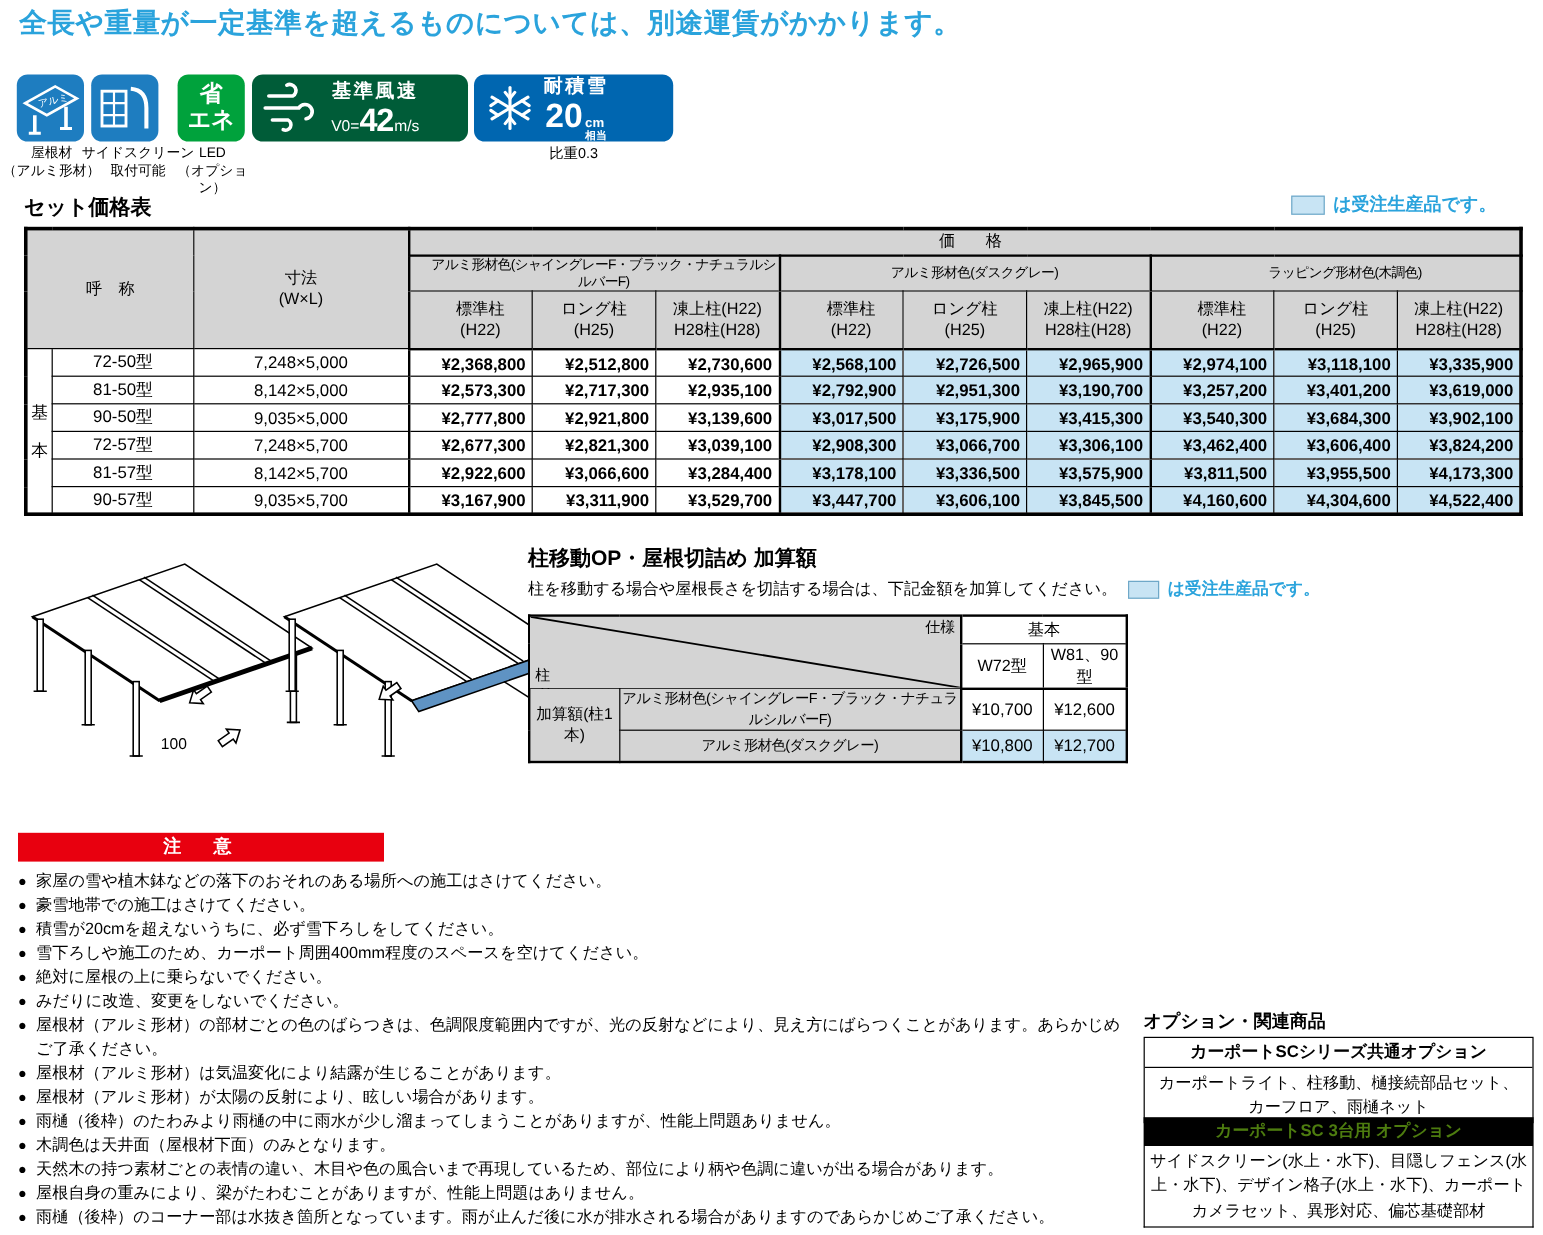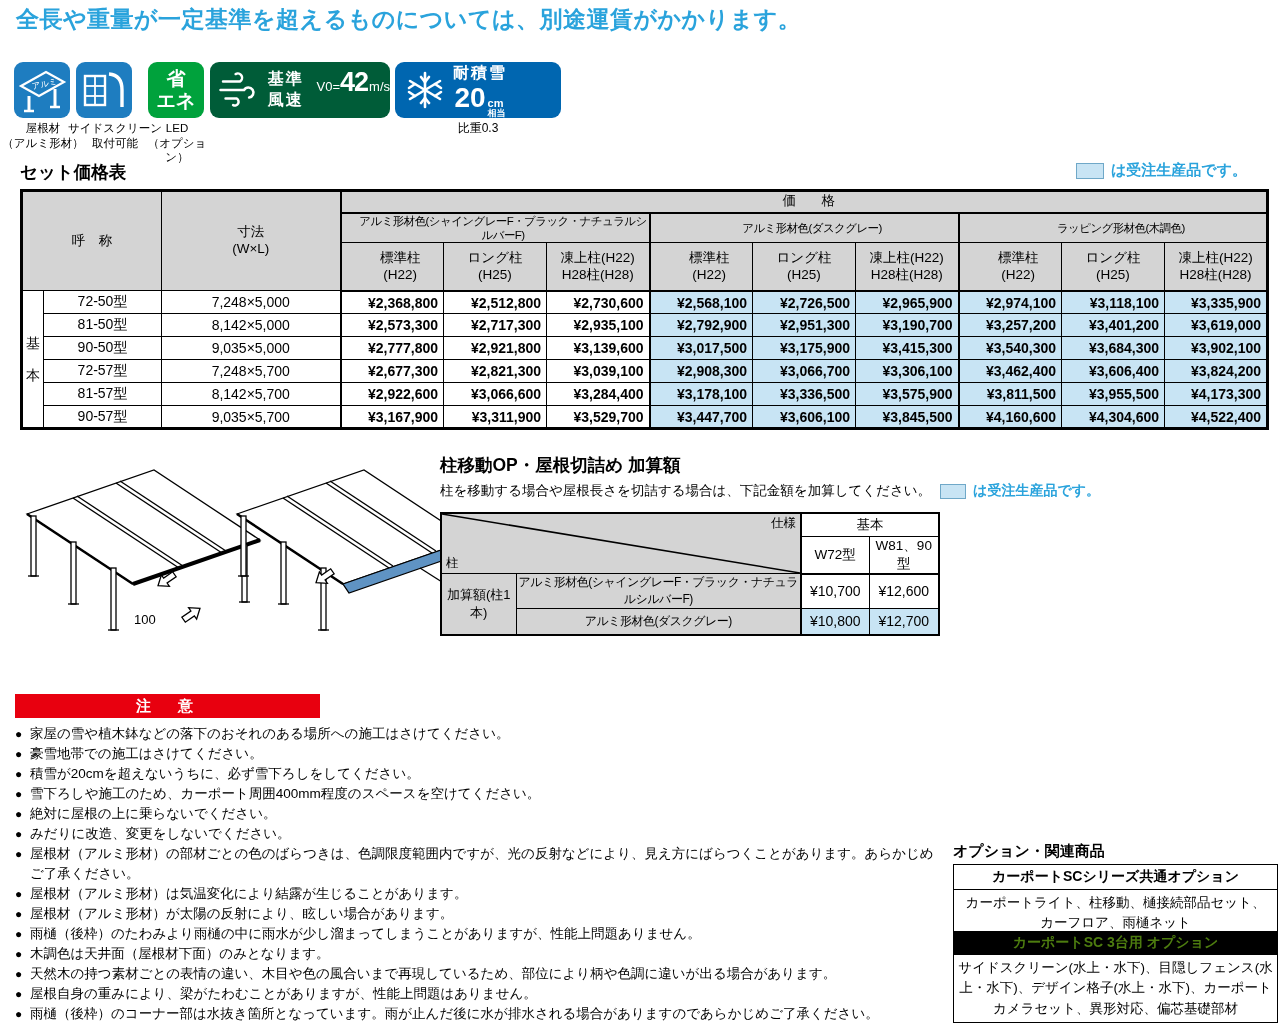--- a/index.html
+++ b/index.html
@@ -22,21 +22,21 @@
   #icon-roof{left:14px;top:62px;width:56px;height:56px;background:var(--icon-blue);}
   #icon-screen{left:76px;top:62px;width:56px;height:56px;background:var(--icon-blue);}
   #icon-eco{left:148px;top:62px;width:56px;height:56px;background:var(--eco-green);}
   #icon-eco span{font-size:19px;font-weight:bold;line-height:1.15;text-align:center;}
   #icon-wind{left:210px;top:62px;width:180px;height:56px;background:var(--wind-green);justify-content:flex-start;padding-left:8px;}
   #icon-snow{left:395px;top:62px;width:166px;height:56px;background:var(--snow-blue);justify-content:flex-start;padding-left:10px;}
   #cap-roof{left:-4px;top:121px;width:94px;}
   #cap-screen{left:66px;top:121px;width:98px;}
   #cap-eco{left:140px;top:121px;width:74px;}
   #cap-snow{left:395px;top:121px;width:166px;font-size:12px;}
-  .wind-txt{margin-left:6px;display:flex;flex-direction:row;}
+  .wind-txt{margin-left:6px;display:flex;flex-direction:column;align-items:center;}
   .wind-title{font-size:16px;font-weight:bold;letter-spacing:2px;}
   .vrow{display:flex;align-items:baseline;line-height:1;}
   .vpre{font-size:13px;} .vbig{font-size:27px;font-weight:bold;letter-spacing:-1px;} .vunit{font-size:13px;margin-left:1px;}
   .snow-txt{margin-left:8px;display:flex;flex-direction:column;align-items:center;}
   .snow-title{font-size:16px;font-weight:bold;letter-spacing:2px;}
   .snow-num{font-size:28px;font-weight:bold;text-align:center;} 
   .cmstack{display:flex;flex-direction:column;margin-left:2px;line-height:1;}
   .cmstack .t{font-size:11px;font-weight:bold;} .cmstack .b{font-size:9px;font-weight:bold;}
 
   

